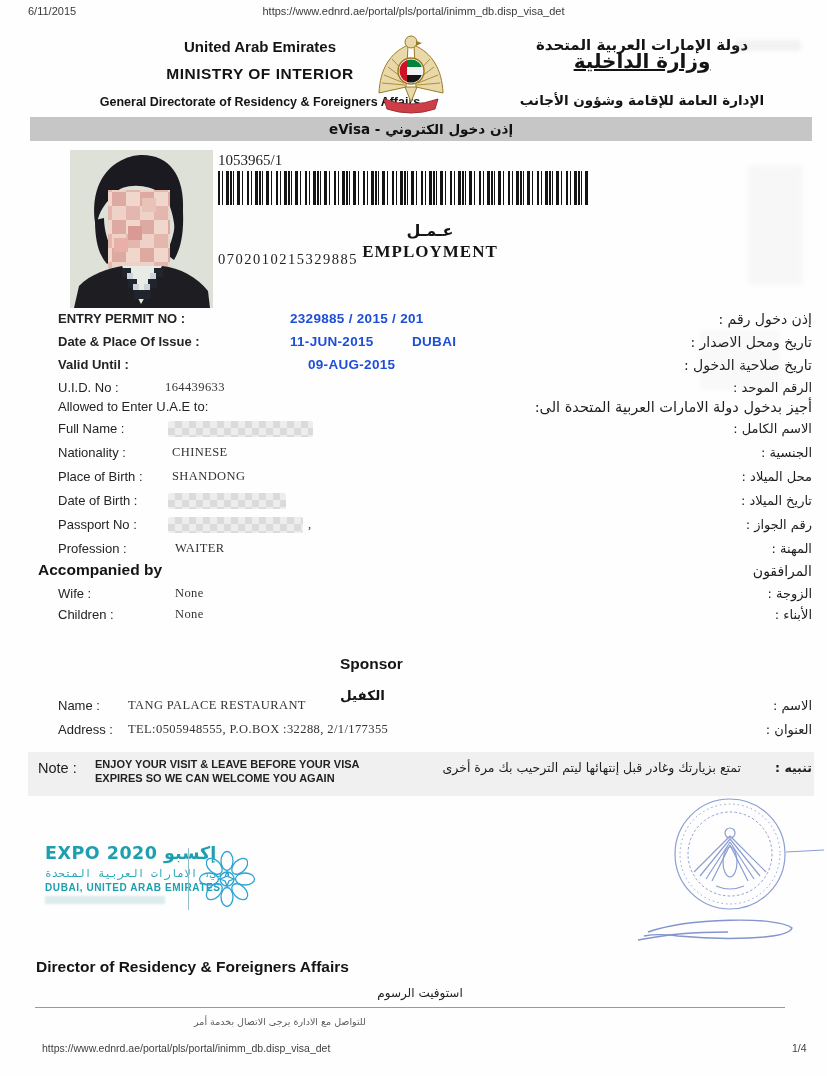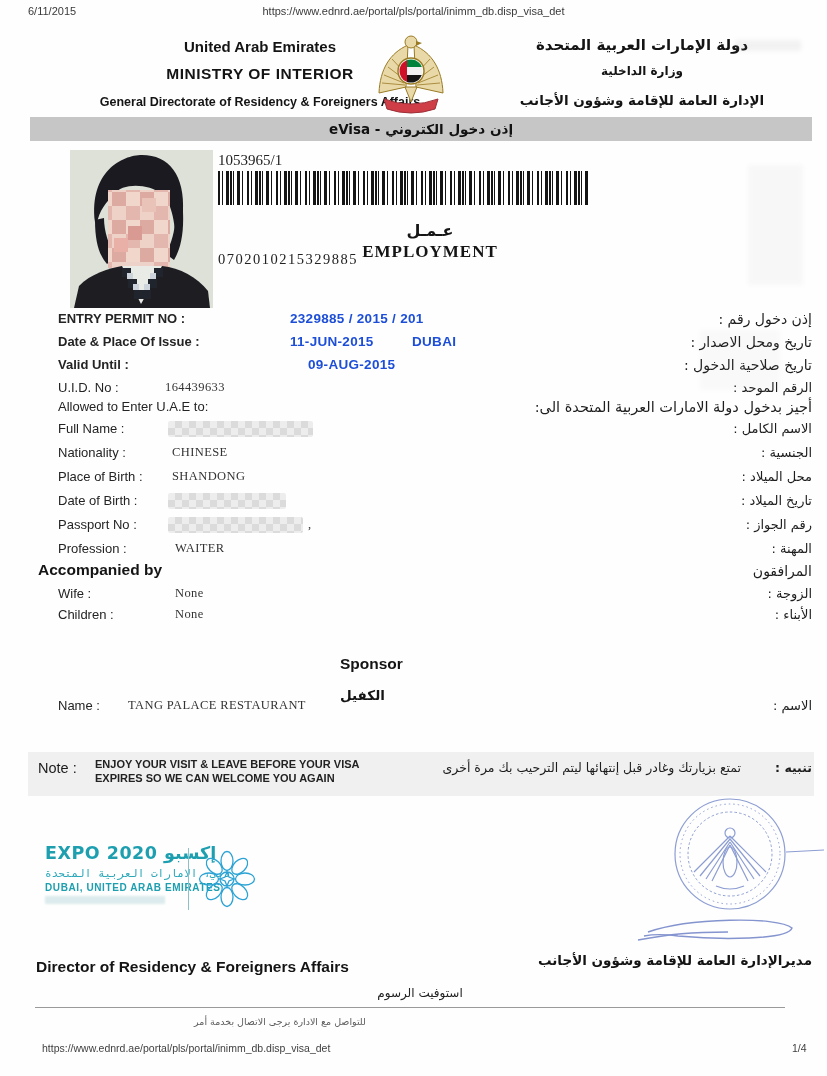--- a/index.html
+++ b/index.html
@@ -12,21 +12,21 @@
 
   
   .lh-en{position:absolute;left:50px;width:420px;text-align:center;
          font-family:Liberation Sans, sans-serif;font-weight:bold;color:#141414;}
   .lh-en1{top:38px;font-size:15px;}
   .lh-en2{top:65px;font-size:15.5px;letter-spacing:.5px;}
   .lh-en3{top:95px;font-size:12.5px;}
   .lh-ar{position:absolute;left:468px;width:348px;text-align:center;direction:rtl;
          font-family:"DejaVu Sans",sans-serif;font-weight:bold;color:#141414;}
   .lh-ar1{top:36px;font-size:15px;}
-  .lh-ar2{top:64px;font-size:12px;}
+  .lh-ar2{top:49px;font-size:20px;text-decoration:underline;}
   .lh-ar3{top:92px;font-size:13.5px;}
   .emblem{position:absolute;left:372px;top:32px;}
 
   
   .banner{position:absolute;left:30px;top:117px;width:782px;height:24px;background:#c6c6c6;
           display:flex;align-items:center;justify-content:center;direction:rtl;
           font-family:"DejaVu Sans",sans-serif;font-weight:bold;font-size:13.5px;color:#111;}
 
   
   .photo{position:absolute;left:70px;top:150px;width:143px;height:158px;}
@@ -264,20 +264,25 @@
     <span class="en">Sponsor</span>
     <span class="ar">الكفيل</span>
   </div>
 
   <div class="row" style="top:698px">
     <span class="lbl">Name :</span>
     <span class="val vs" style="left:128px">TANG PALACE RESTAURANT</span>
     <span class="arl">الاسم :</span>
   </div>
 
+  <div class="row" style="top:722px">
+    <span class="lbl">Address :</span>
+    <span class="val vs" style="left:128px">TEL:0505948555, P.O.BOX :32288, 2/1/177355</span>
+    <span class="arl">العنوان :</span>
+  </div>
 
   <div class="note-band"></div>
   <div class="note-lbl">Note :</div>
   <div class="note-en">
     <div>ENJOY YOUR VISIT &amp; LEAVE BEFORE YOUR VISA</div>
     <div>EXPIRES SO WE CAN WELCOME YOU AGAIN</div>
   </div>
   <div class="note-ar">
     <span class="t">تنبيه :</span>
     <span>تمتع بزيارتك وغادر قبل إنتهائها ليتم الترحيب بك مرة أخرى</span>
@@ -318,21 +323,20 @@
         <path d="M158,60 L196,58"></path>
       </g>
       <g stroke="#8494cf" fill="none" stroke-width="1.4">
         <path d="M20,140 C60,126 150,124 164,136 C160,148 92,148 50,144 C36,142 26,142 16,144"></path>
         <path d="M10,148 C42,142 64,140 100,140"></path>
       </g>
     </svg>
   </div>
 
   <div class="dir-en">Director of Residency &amp; Foreigners Affairs</div>
-  <div class="dir-ar">مديرالإدارة العامة للإقامة وشؤون الأجانب</div>
   <div class="fees-ar">استوفيت الرسوم</div>
 
   <div class="rule"></div>
   <div class="contact-ar">للتواصل مع الادارة يرجى الاتصال بخدمة أمر</div>
   <div class="print-url-bot">https://www.ednrd.ae/portal/pls/portal/inimm_db.disp_visa_det</div>
   <div class="page-num">1/4</div>
 
   <div class="ghost" style="left:735px;top:40px;width:66px;height:11px;opacity:.10"></div>
   <div class="ghost" style="left:748px;top:165px;width:55px;height:120px;opacity:.05"></div>
   <div class="ghost" style="left:700px;top:330px;width:80px;height:60px;opacity:.04"></div>

